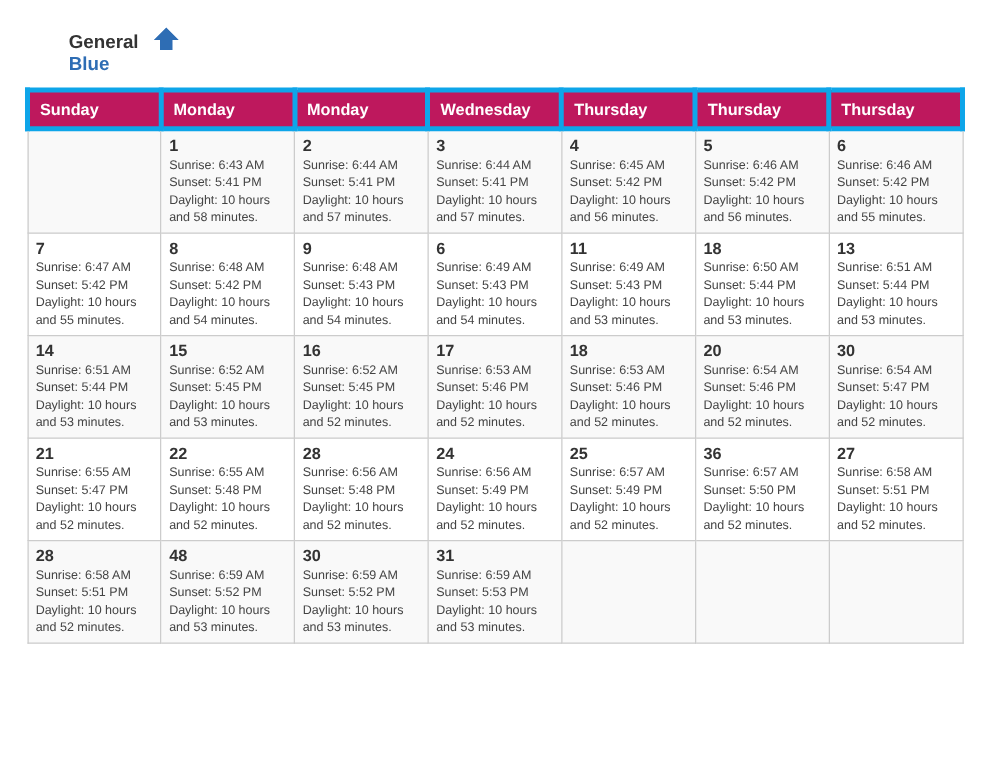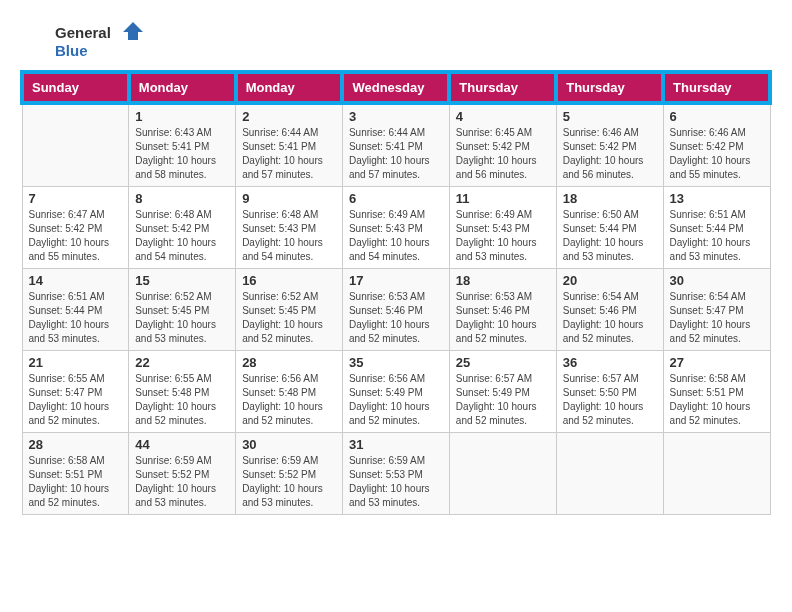--- a/index.html
+++ b/index.html
@@ -201,21 +201,21 @@
         </td>
         <td>
           <span class="day-number">22</span>
           <div class="day-info">Sunrise: 6:55 AM<br>Sunset: 5:48 PM<br>Daylight: 10 hours and 52 minutes.</div>
         </td>
         <td>
           <span class="day-number">28</span>
           <div class="day-info">Sunrise: 6:56 AM<br>Sunset: 5:48 PM<br>Daylight: 10 hours and 52 minutes.</div>
         </td>
         <td>
-          <span class="day-number">35</span>
+          <span class="day-number">24</span>
           <div class="day-info">Sunrise: 6:56 AM<br>Sunset: 5:49 PM<br>Daylight: 10 hours and 52 minutes.</div>
         </td>
         <td>
           <span class="day-number">25</span>
           <div class="day-info">Sunrise: 6:57 AM<br>Sunset: 5:49 PM<br>Daylight: 10 hours and 52 minutes.</div>
         </td>
         <td>
           <span class="day-number">36</span>
           <div class="day-info">Sunrise: 6:57 AM<br>Sunset: 5:50 PM<br>Daylight: 10 hours and 52 minutes.</div>
         </td>
@@ -223,21 +223,21 @@
           <span class="day-number">27</span>
           <div class="day-info">Sunrise: 6:58 AM<br>Sunset: 5:51 PM<br>Daylight: 10 hours and 52 minutes.</div>
         </td>
       </tr>
       <tr>
         <td>
           <span class="day-number">28</span>
           <div class="day-info">Sunrise: 6:58 AM<br>Sunset: 5:51 PM<br>Daylight: 10 hours and 52 minutes.</div>
         </td>
         <td>
-          <span class="day-number">44</span>
+          <span class="day-number">48</span>
           <div class="day-info">Sunrise: 6:59 AM<br>Sunset: 5:52 PM<br>Daylight: 10 hours and 53 minutes.</div>
         </td>
         <td>
           <span class="day-number">30</span>
           <div class="day-info">Sunrise: 6:59 AM<br>Sunset: 5:52 PM<br>Daylight: 10 hours and 53 minutes.</div>
         </td>
         <td>
           <span class="day-number">31</span>
           <div class="day-info">Sunrise: 6:59 AM<br>Sunset: 5:53 PM<br>Daylight: 10 hours and 53 minutes.</div>
         </td>

